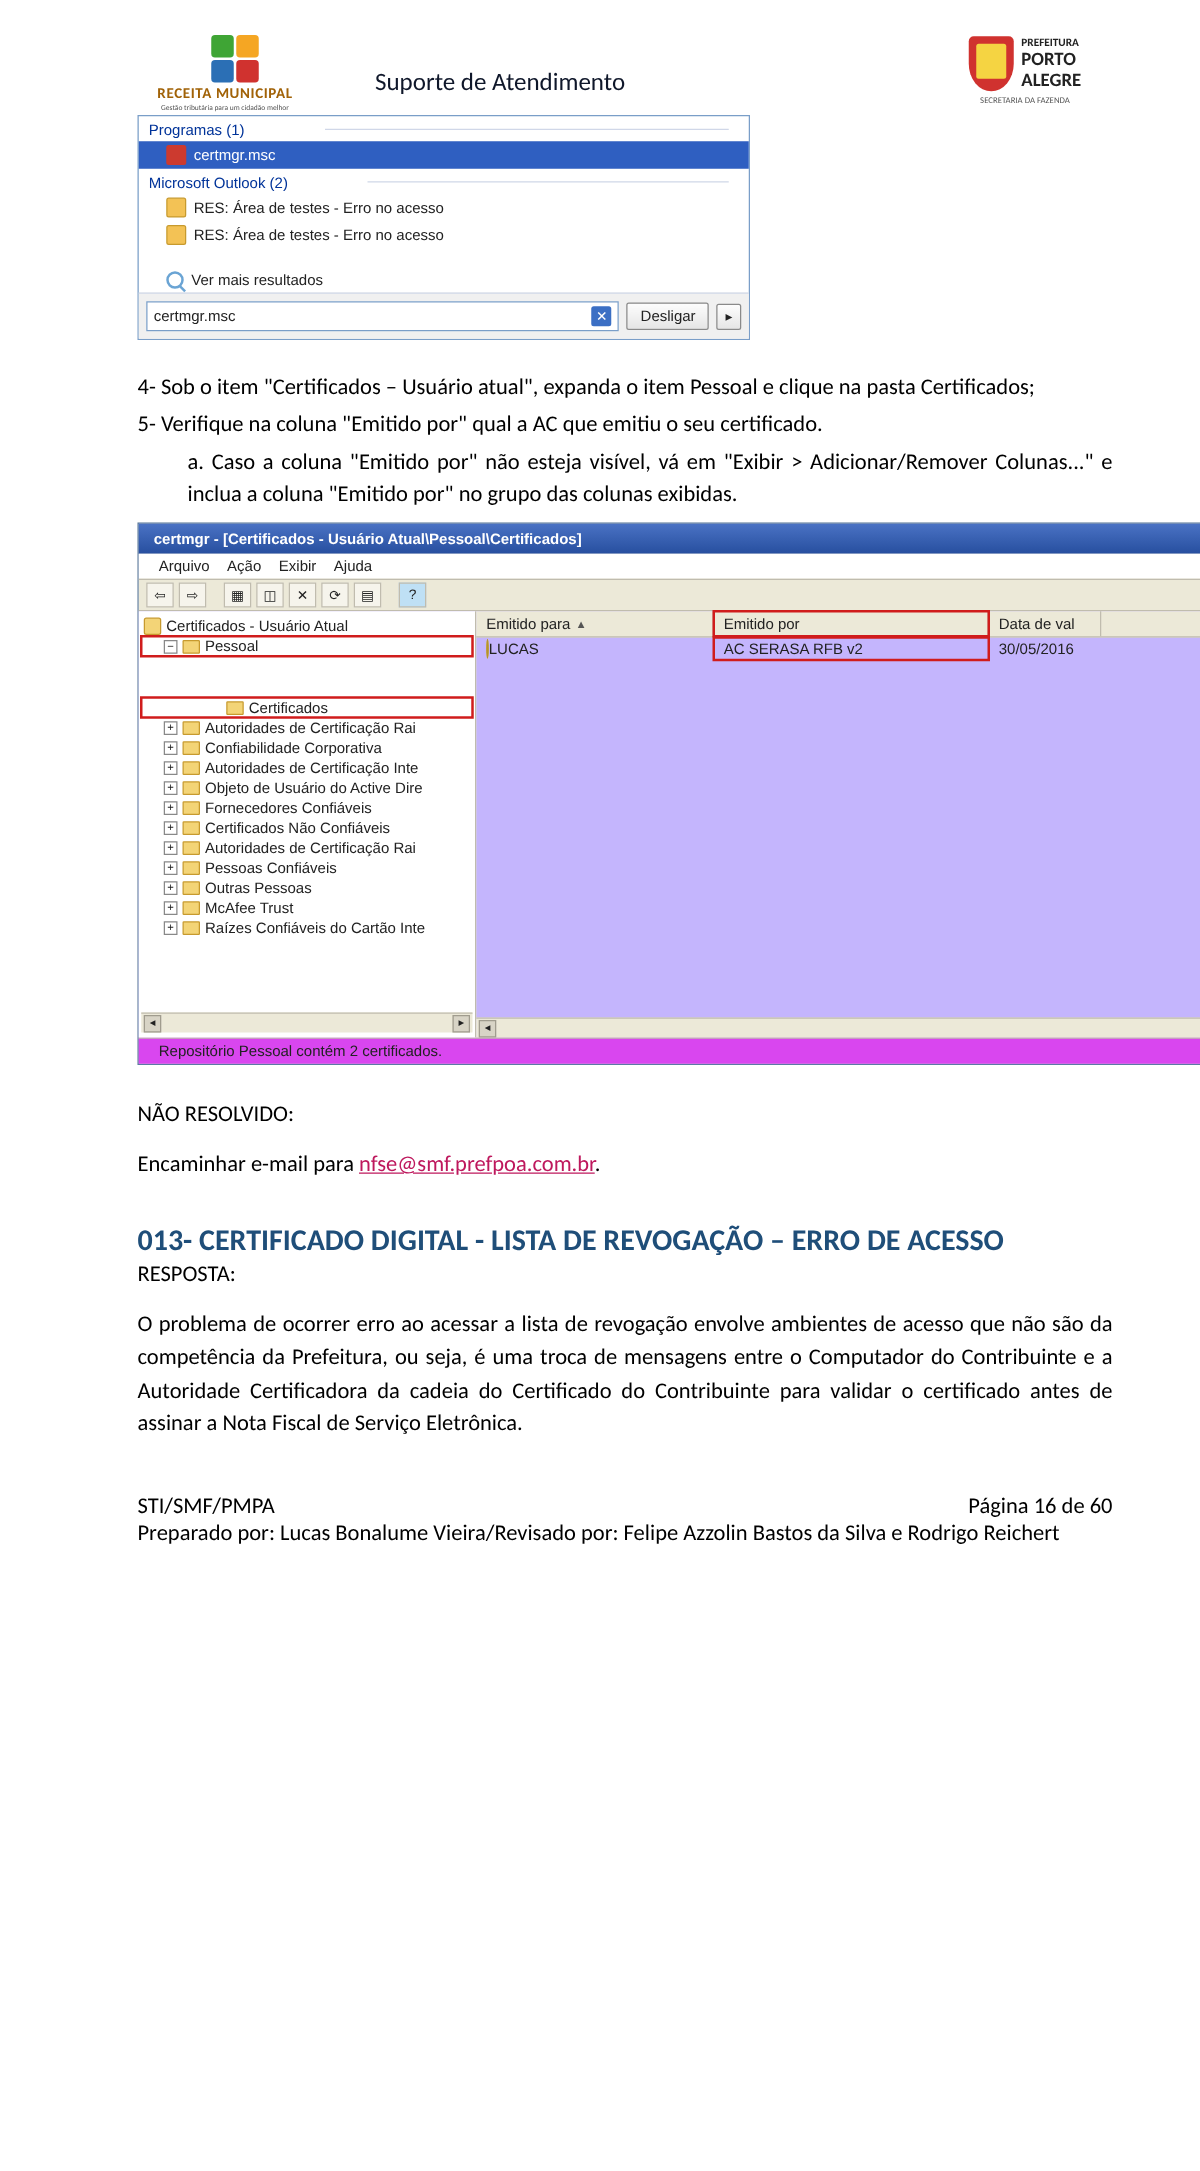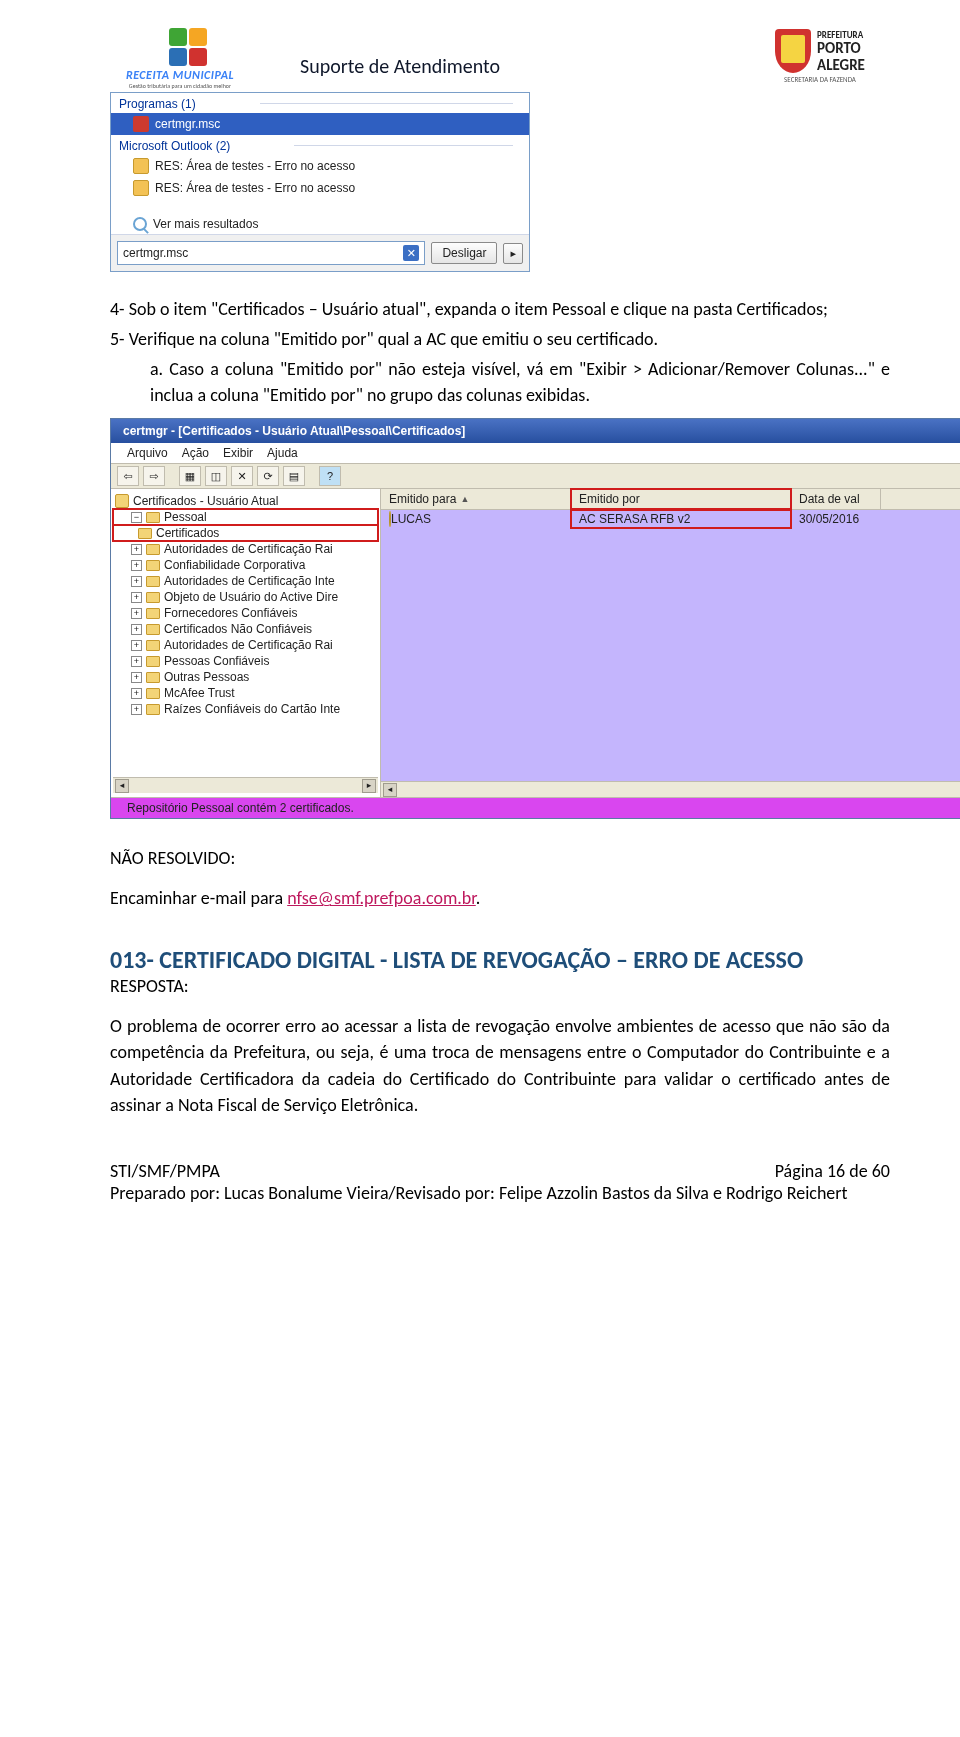--- a/index.html
+++ b/index.html
@@ -30,21 +30,21 @@
     display: grid;
     grid-template-columns: 18px 18px;
     grid-template-rows: 18px 18px;
     gap: 2px;
     transform: translateX(8px);
   }
   .logo-left .sq1 { background:#3fa535; border-radius:3px; }
   .logo-left .sq2 { background:#f5a623; border-radius:3px; }
   .logo-left .sq3 { background:#2b6fb5; border-radius:3px; }
   .logo-left .sq4 { background:#d0322f; border-radius:3px; }
-  .logo-left .lbl1 { font-size: 12px; color:#3b82f6; font-weight:bold; letter-spacing:0.5px; margin-top:2px;font-style:italic;}
+  .logo-left .lbl1 { font-size: 12px; color:#a16207; font-weight:bold; letter-spacing:0.5px; margin-top:2px;}
   .logo-left .lbl2 { font-size: 6px; color:#555; }
   .title-center {
     font-size: 20px;
     font-family: Calibri, Arial, sans-serif;
     color: #0f172a;
     margin-top: 26px;
     flex: 1;
     text-align: left;
     padding-left: 50px;
   }
@@ -171,21 +171,21 @@
   .certwin .tree .exp {
     width:11px; height:11px; border:1px solid #888; font-size:9px; line-height:9px; text-align:center; background:#fff;
   }
   .certwin .tree .folder {
     width:14px; height:11px; background:#f3d477; border:1px solid #c79a2e; border-radius:1px;
   }
   .certwin .tree .root-icon {
     width:14px; height:14px; background:#f3d477; border:1px solid #c79a2e; border-radius:2px;
   }
   .certwin .tree .lvl1 { padding-left: 18px; }
-  .certwin .tree .lvl2 { padding-left: 25px; }
+  .certwin .tree .lvl2 { padding-left: 68px; margin-top: 33px; }
   .certwin .tree .hl { outline:2px solid #d01c1c; outline-offset:-1px;}
   .certwin .listpane { flex:1; display:flex; flex-direction:column;}
   .certwin .colhead {
     display:flex; background:#ece9d8; border-bottom:1px solid #c0bcae;
     font-size:12px;
   }
   .certwin .colhead .col {
     padding:3px 8px; border-right:1px solid #c0bcae; display:flex; align-items:center; gap:4px;
   }
   .certwin .listrow { display:flex; font-size:12px;}
@@ -245,21 +245,21 @@
         <div>
           <div class="pa" style="font-size:9px;">PREFEITURA</div>
           <div class="pa" style="font-size:15px;">PORTO</div>
           <div class="pa" style="font-size:15px;">ALEGRE</div>
         </div>
       </div>
       <div class="sub">SECRETARIA DA FAZENDA</div>
     </div>
   </div>
 
-  <div class="win" style="width:420px; margin-top:4px;">
+  <div class="win" style="width:490px; margin-top:4px;">
     <div class="section-label">
       <span>Programas (1)</span>
       <span class="section-line"></span>
     </div>
     <div class="row sel">
       <span class="app-icon"></span>
       <span>certmgr.msc</span>
     </div>
     <div class="section-label">
       <span>Microsoft Outlook (2)</span>

